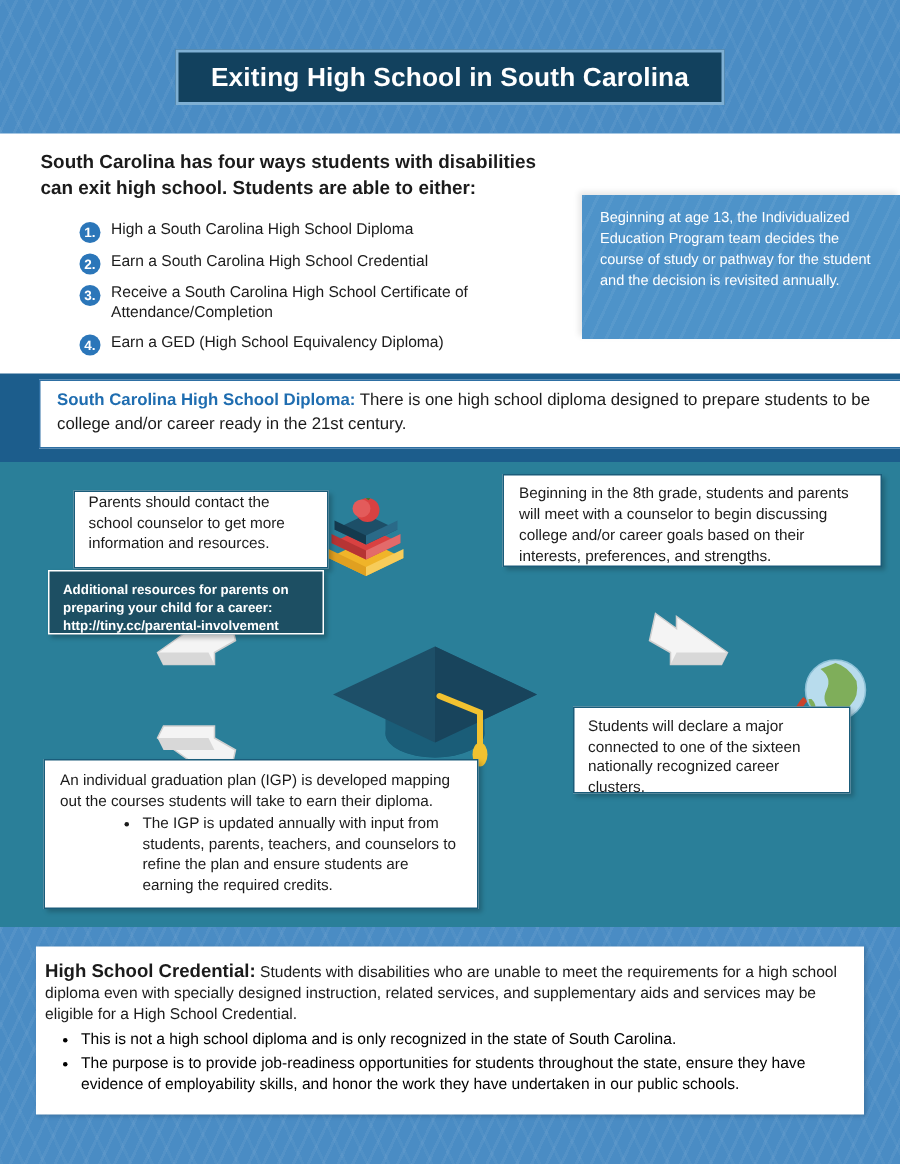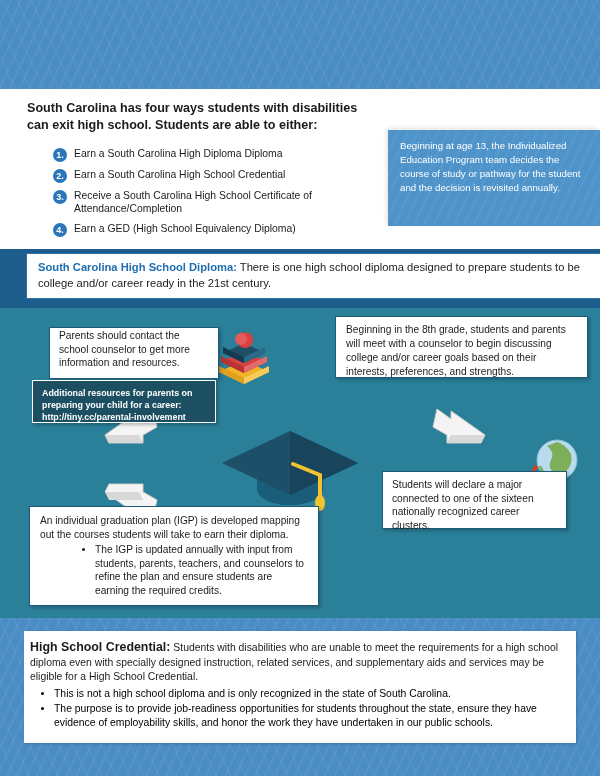--- a/index.html
+++ b/index.html
@@ -135,29 +135,32 @@
   .cred-box li{font-size:10.4px;line-height:1.36;margin-bottom:1px;}
 </style>
 </head>
 <body>
 
 <div class="page">
 
   <div class="header-band">
     <div class="tex"></div>
     <div class="tex2"></div>
+    <div class="title-box">
+      <span class="title">Exiting High School in South Carolina</span>
+    </div>
   </div>
 
   <div class="white1">
     <div class="intro">South Carolina has four ways students with disabilities can exit high school. Students are able to either:</div>
 
     <div class="numlist">
       <div class="numrow">
         <span class="numcirc">1.</span>
-        <span class="numtxt">Earn a South Carolina High Diploma Diploma</span>
+        <span class="numtxt">High a South Carolina High School Diploma</span>
       </div>
       <div class="numrow">
         <span class="numcirc">2.</span>
         <span class="numtxt">Earn a South Carolina High School Credential</span>
       </div>
       <div class="numrow">
         <span class="numcirc">3.</span>
         <span class="numtxt">Receive a South Carolina High School Certificate of Attendance/Completion</span>
       </div>
       <div class="numrow">

